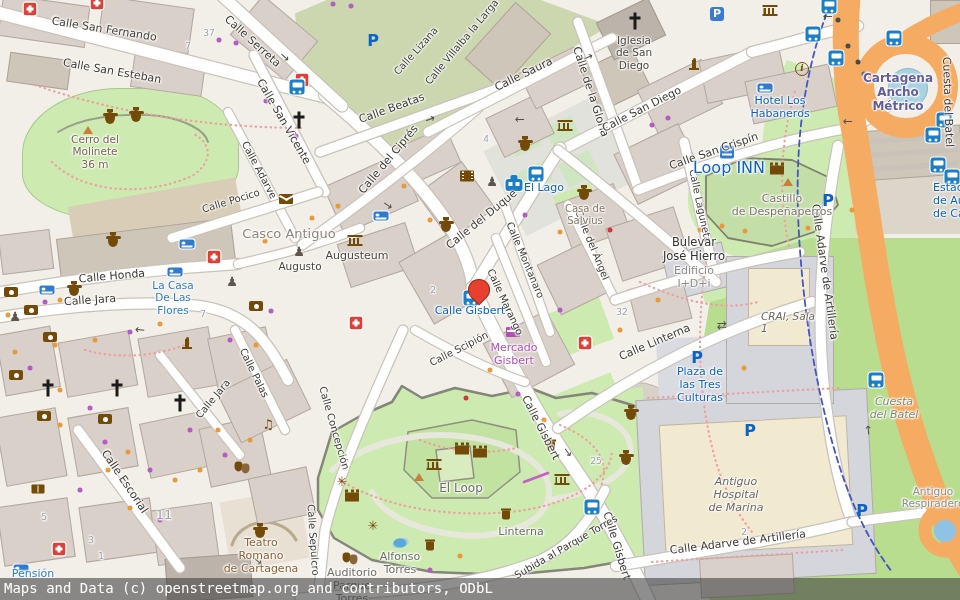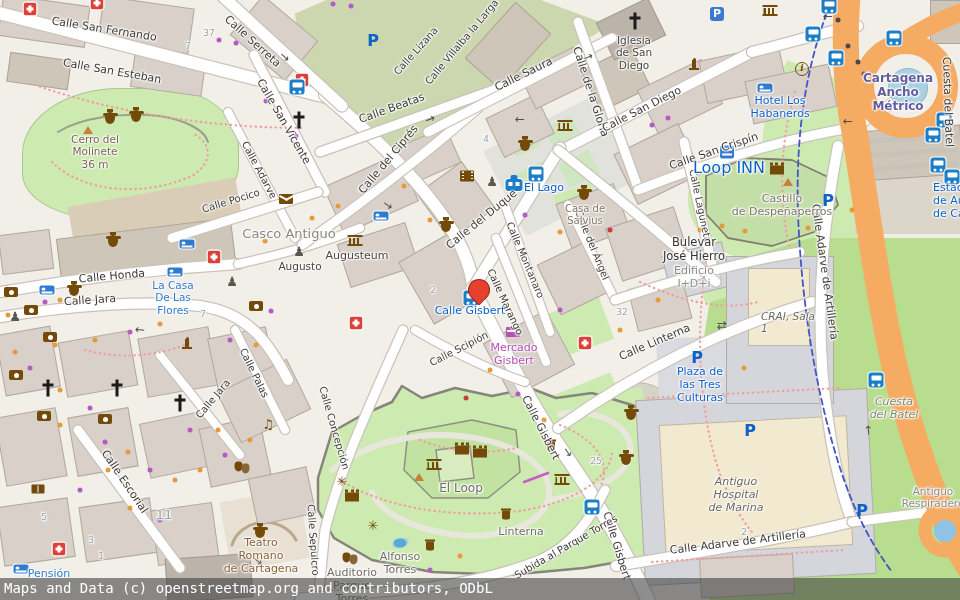--- a/index.html
+++ b/index.html
@@ -500,21 +500,21 @@
 Ancho
 Métrico</div>
     <div class="lbl" style="left: 544px; top: 188px; font-size: 11px; color: rgb(13, 98, 201); text-align: center; transform: translate(-50%, -50%);">El Lago</div>
     <div class="lbl" style="left: 470px; top: 311px; font-size: 11px; color: rgb(13, 98, 201); text-align: center; transform: translate(-50%, -50%);">Calle Gisbert</div>
     <div class="lbl" style="left: 780px; top: 108px; font-size: 11px; color: rgb(13, 98, 201); text-align: center; transform: translate(-50%, -50%);">Hotel Los
 Habaneros</div>
     <div class="lbl" style="left: 729px; top: 168px; font-size: 16px; color: rgb(13, 98, 201); text-align: center; transform: translate(-50%, -50%);">Loop INN</div>
     <div class="lbl" style="left: 173px; top: 298px; font-size: 10.5px; color: rgb(47, 123, 208); text-align: center; transform: translate(-50%, -50%);">La Casa
 De Las
 Flores</div>
-    <div class="lbl" style="left: 33px; top: 574px; font-size: 11px; color: rgb(47, 123, 208); text-align: center; transform: translate(-50%, -50%); margin-left: 16px;">Pensión</div>
+    <div class="lbl" style="left: 33px; top: 574px; font-size: 11px; color: rgb(47, 123, 208); text-align: center; transform: translate(-50%, -50%);">Pensión</div>
     <div class="lbl" style="left: 700px; top: 385px; font-size: 11px; color: rgb(13, 98, 201); text-align: center; transform: translate(-50%, -50%);">Plaza de
 las Tres
 Culturas</div>
     <div class="lbl" style="left: 933px; top: 201px; font-size: 11px; color: rgb(13, 98, 201); text-align: left; transform: translate(0px, -50%);">Estación
 de Autobuses
 de Cartagena</div>
     <div class="lbl" style="left: 514px; top: 355px; font-size: 11px; color: rgb(180, 79, 180); text-align: center; transform: translate(-50%, -50%);">Mercado
 Gisbert</div>
     <div class="lbl" style="left: 209px; top: 33px; font-size: 9px; color: rgb(152, 162, 172); text-align: center; transform: translate(-50%, -50%);">37</div>
     <div class="lbl" style="left: 188px; top: 46px; font-size: 9px; color: rgb(152, 162, 172); text-align: center; transform: translate(-50%, -50%);">7</div>

